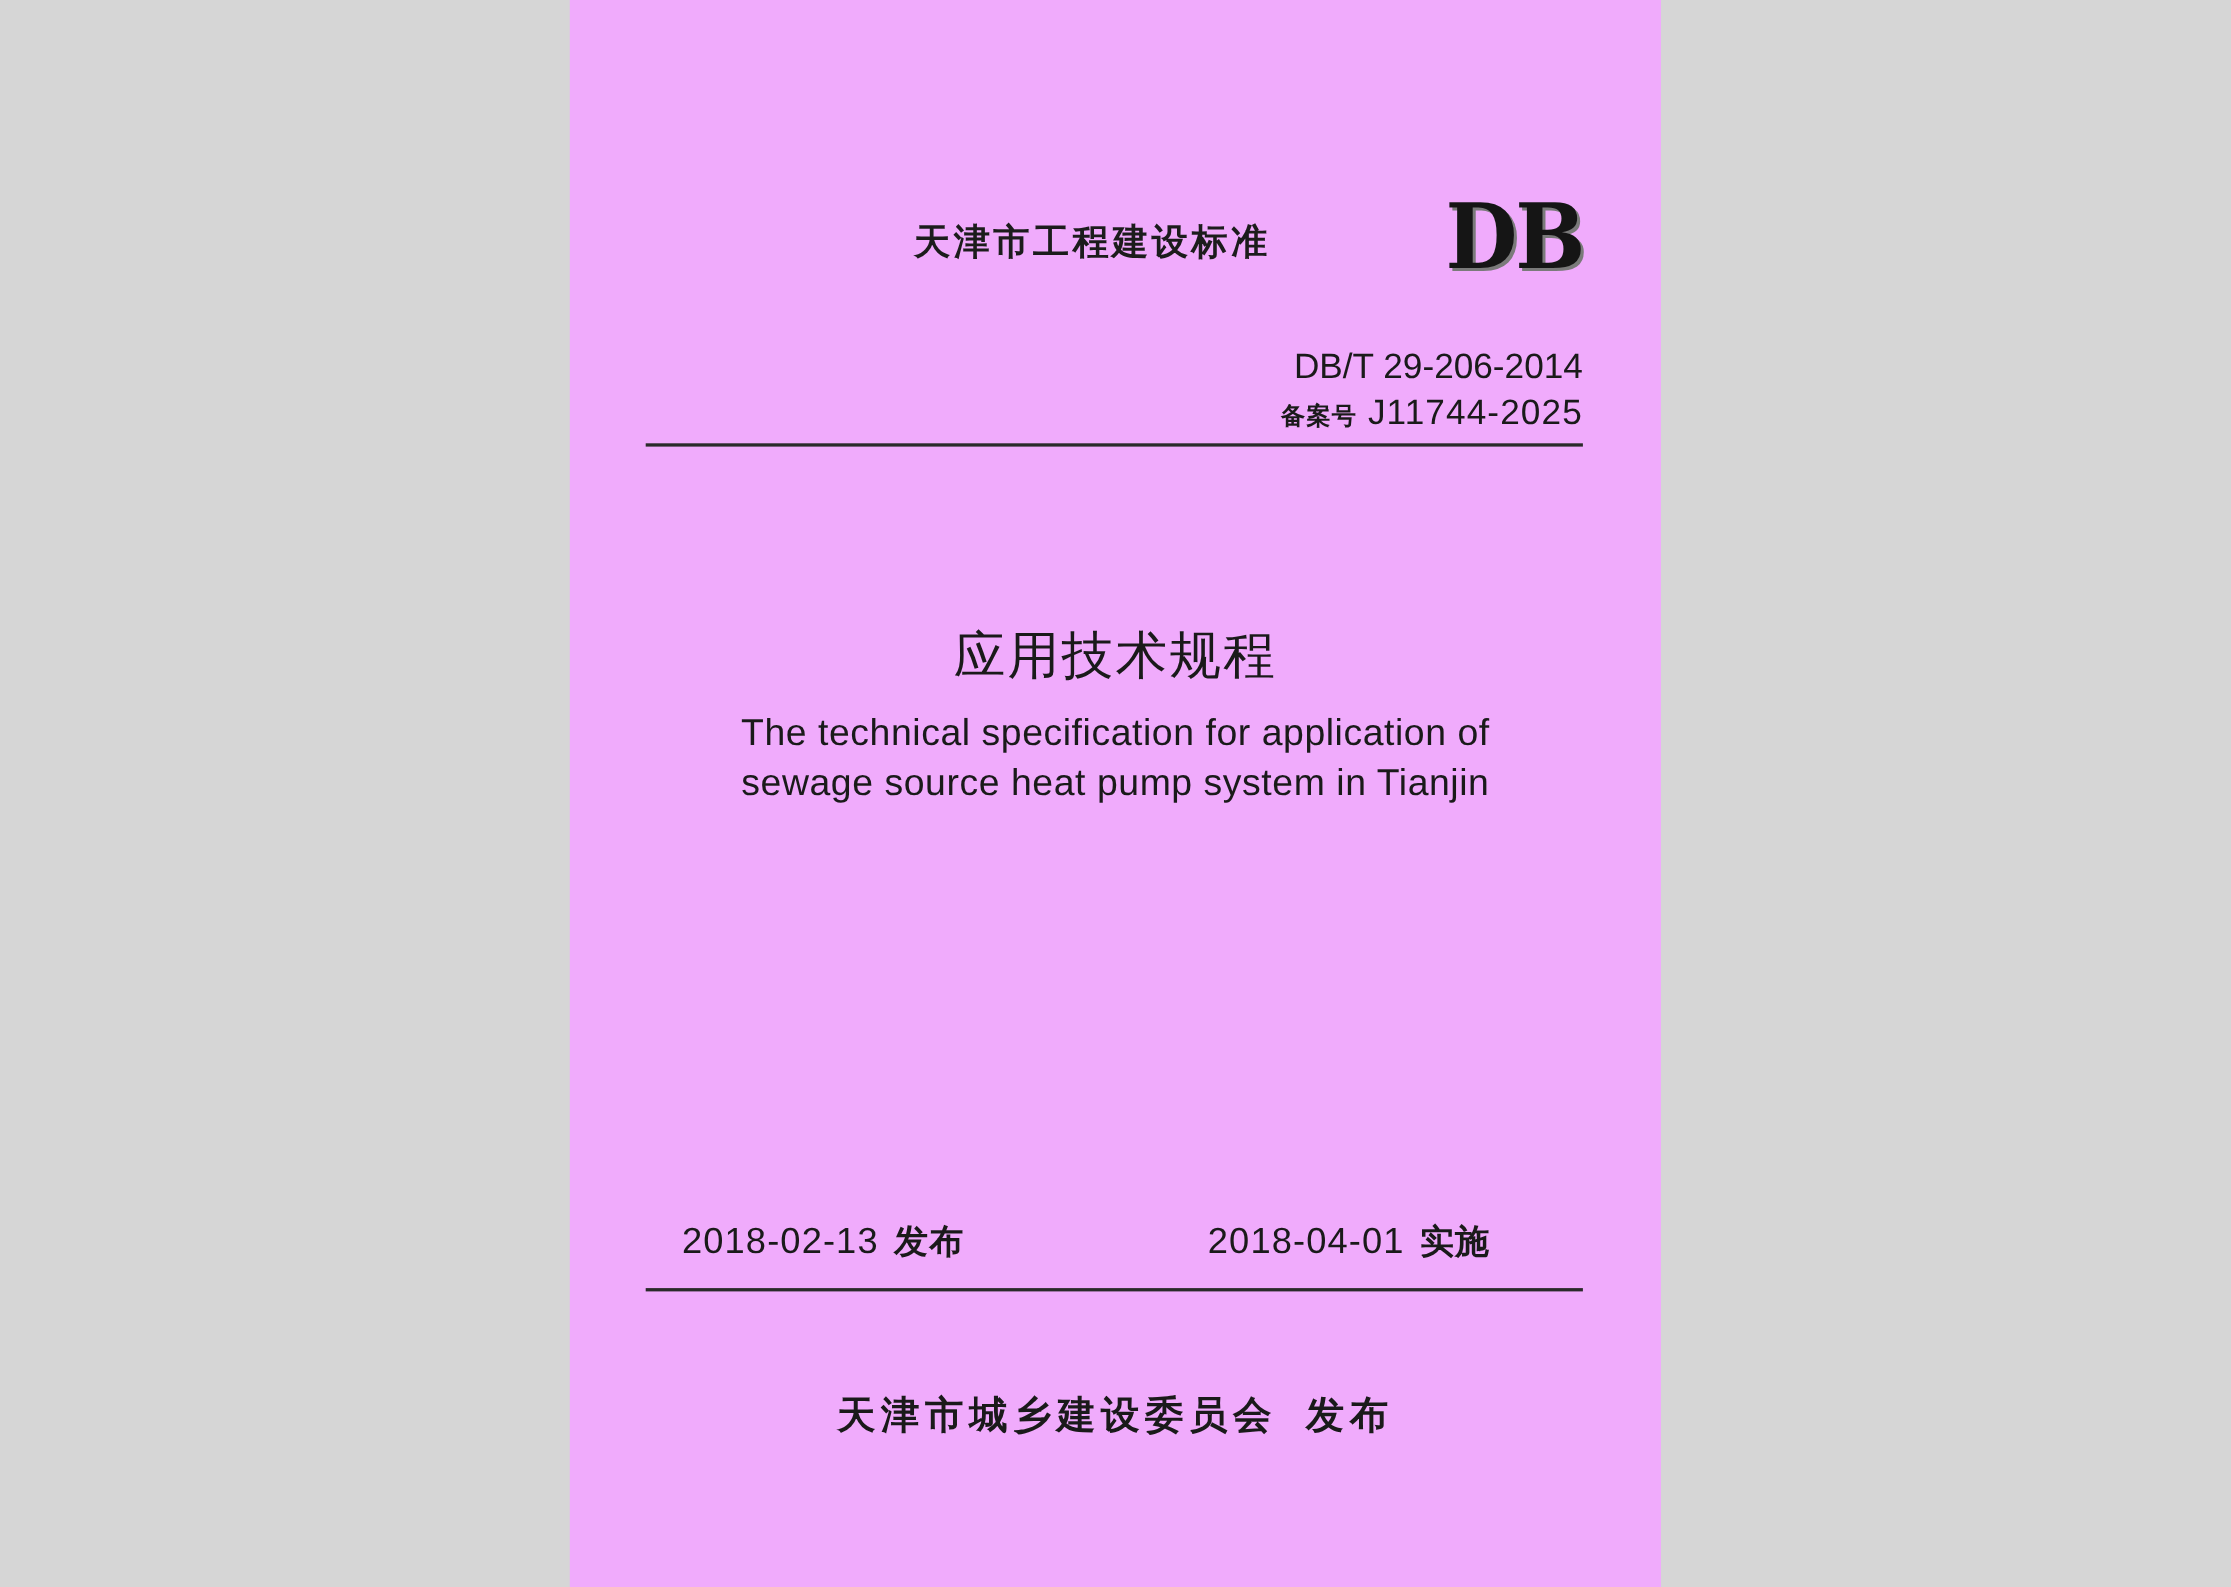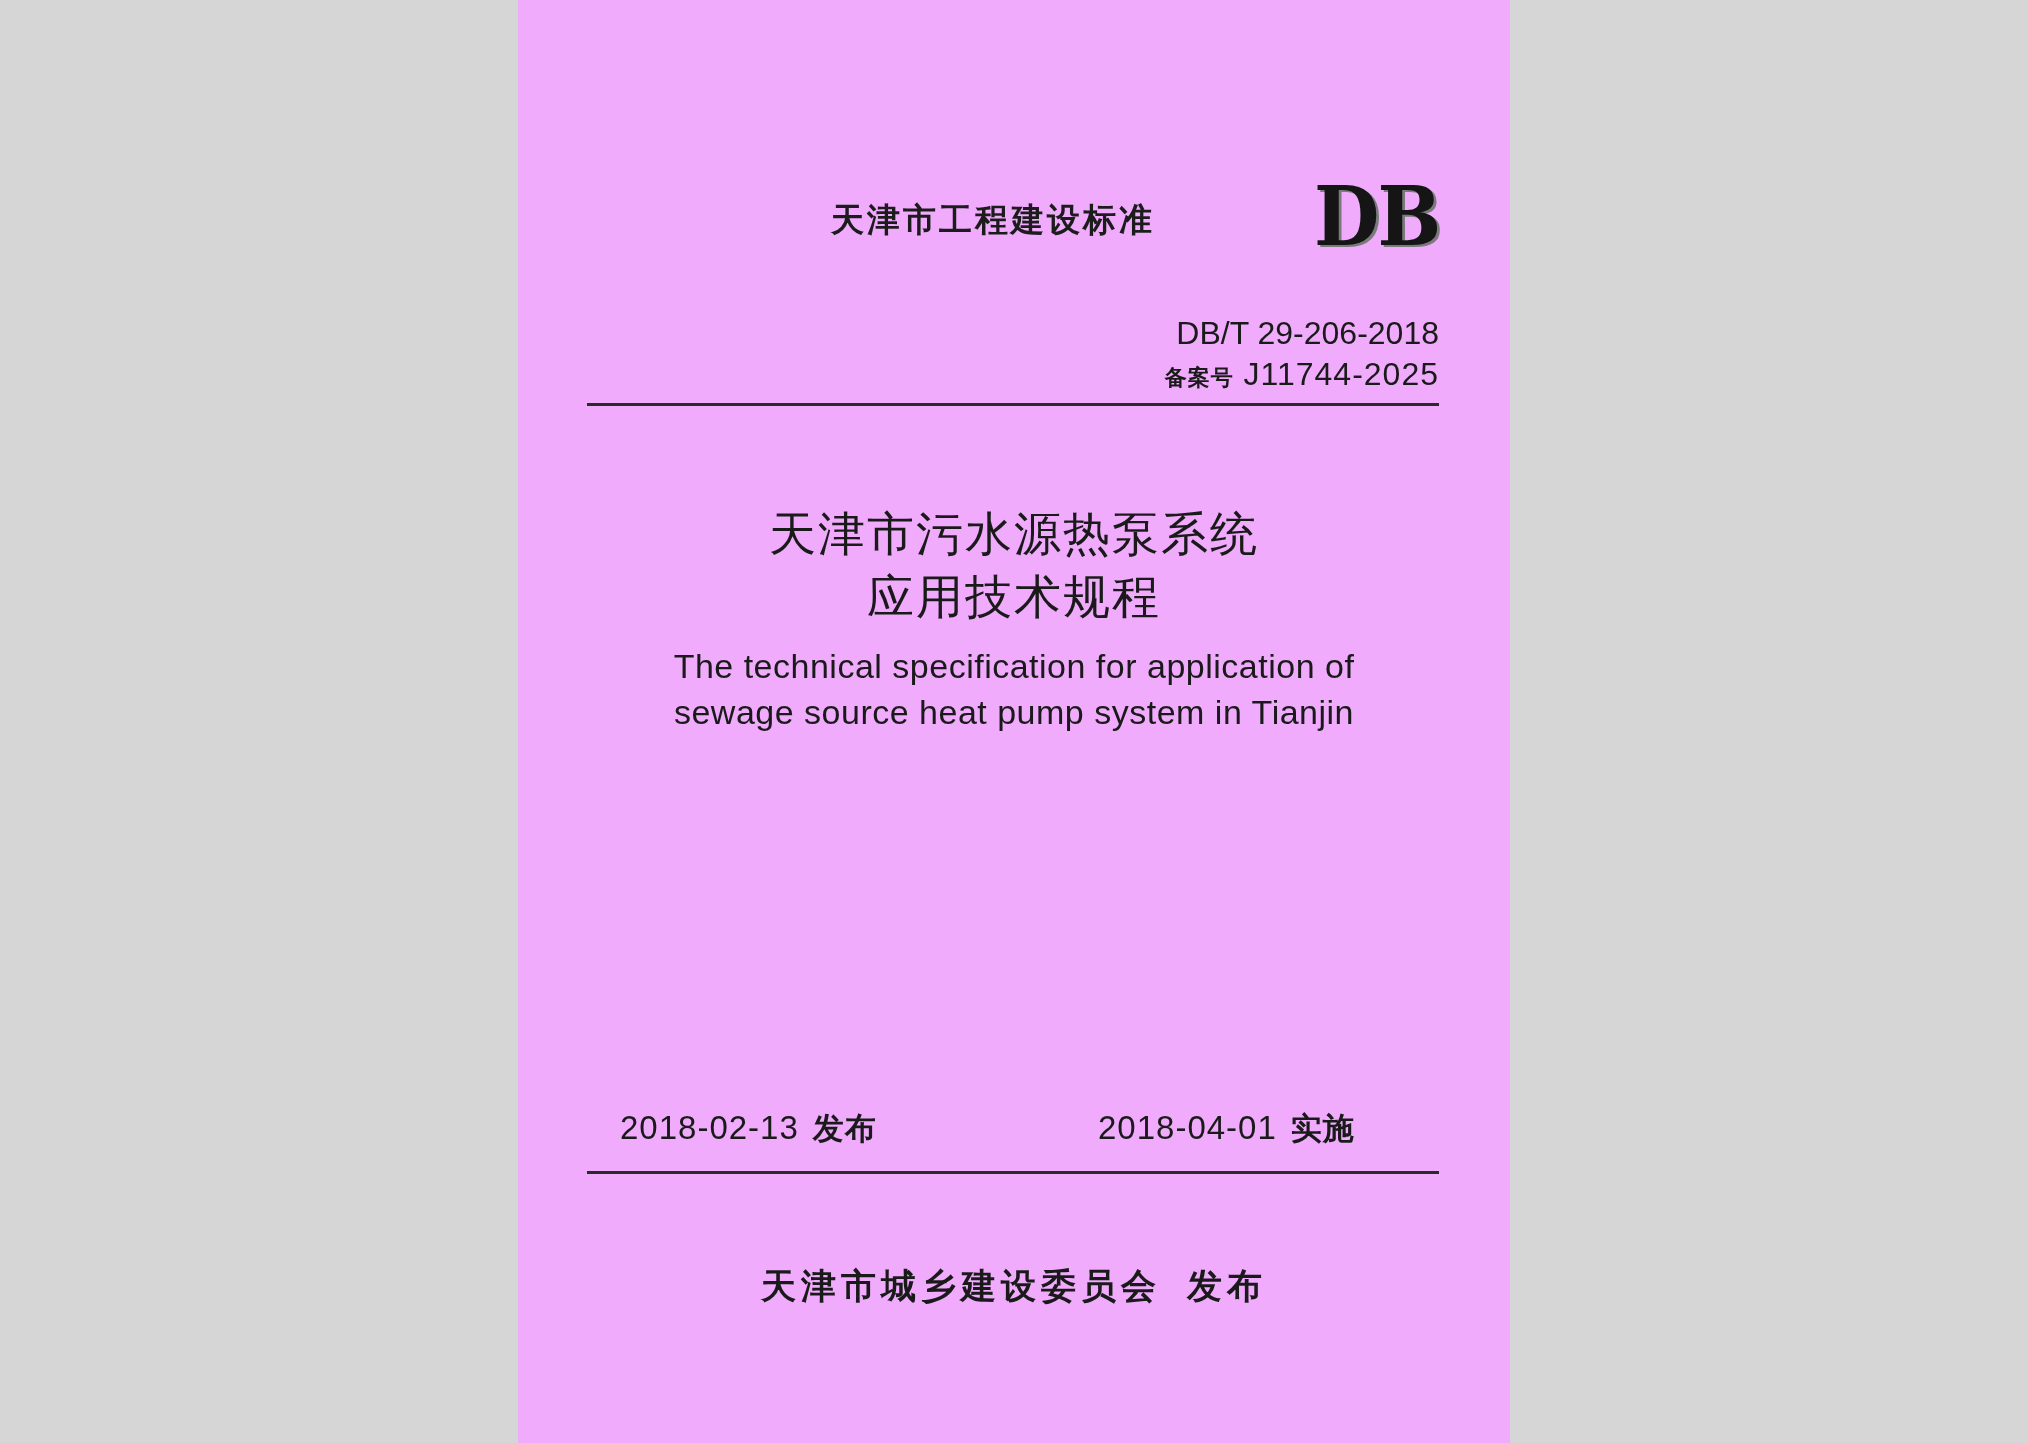--- a/index.html
+++ b/index.html
@@ -123,29 +123,28 @@
     .publisher .gap { display: inline-block; width: 26px; }
   </style>
 </head>
 <body>
 
 <div class="page">
 
   <div class="abs series-label">天津市工程建设标准</div>
   <div class="abs db-logo">DB</div>
 
-  <div class="abs std-number">DB/T 29-206-2018</div>
+  <div class="abs std-number">DB/T 29-206-2014</div>
   <div class="abs record-number">
     <span class="cn">备案号</span>
     <span>J11744-2025</span>
   </div>
 
   <div class="rule rule-top"></div>
 
-  <div class="abs title-cn title-cn-1">天津市污水源热泵系统</div>
   <div class="abs title-cn title-cn-2">应用技术规程</div>
 
   <div class="abs title-en title-en-1">The technical specification for application of</div>
   <div class="abs title-en title-en-2">sewage source heat pump system in Tianjin</div>
 
   <div class="abs date-row date-issue">
     <span>2018-02-13</span><span class="cn">发布</span>
   </div>
   <div class="abs date-row date-effective">
     <span>2018-04-01</span><span class="cn">实施</span>

